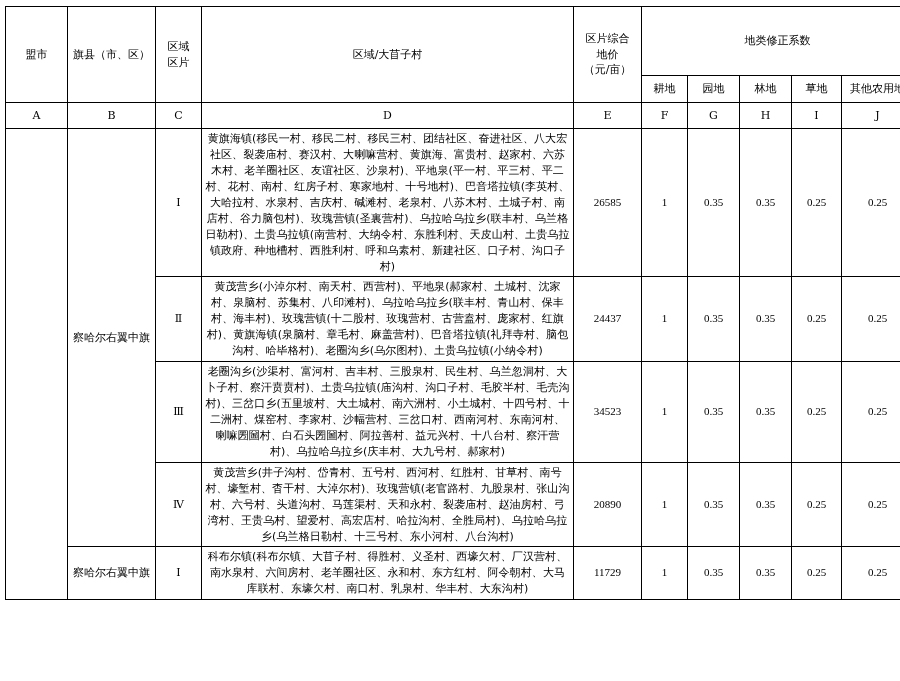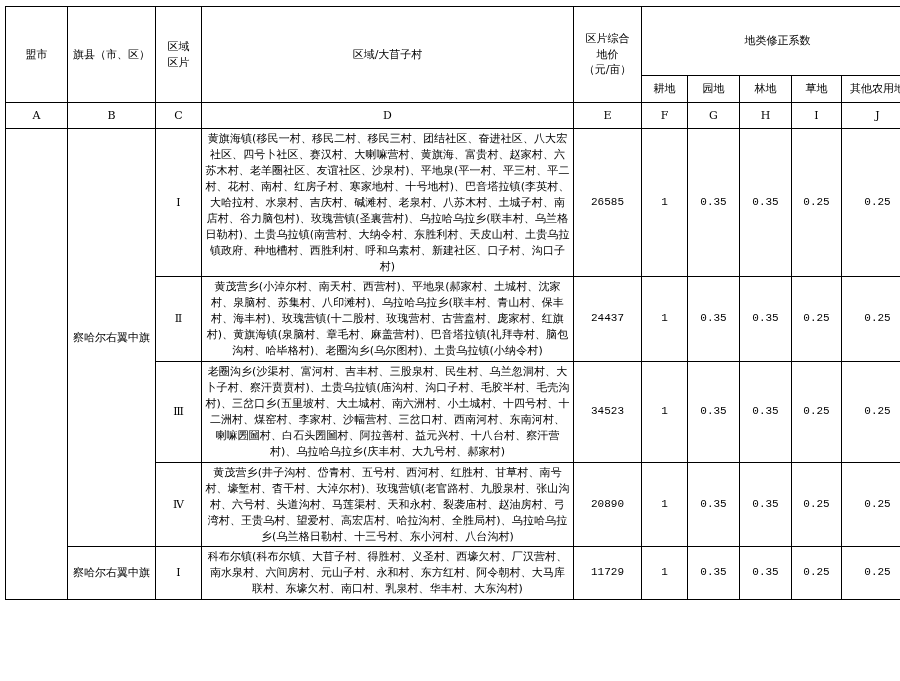--- a/index.html
+++ b/index.html
@@ -68,21 +68,21 @@
     line-height: 1.62;
     font-size: 11.5px;
     padding: 5px 6px;
     letter-spacing: 0.1px;
   }
   .region-cell {
     font-family: "DejaVu Serif", "Liberation Serif", serif;
     font-size: 12px;
   }
   .num-cell {
-    font-family: Liberation Mono, monospace;
+    font-family: Liberation Serif, serif;
     font-size: 12px;
   }
   .county-cell {
     font-size: 12px;
     line-height: 1.5;
   }
   .unit-line { display: block; }
 </style>
 </head>
 <body>
@@ -135,21 +135,21 @@
         <td>H</td>
         <td>I</td>
         <td>J</td>
       </tr>
     </thead>
     <tbody>
       <tr>
         <td rowspan="5"></td>
         <td rowspan="4" class="county-cell">察哈尔右翼中旗</td>
         <td class="region-cell">Ⅰ</td>
-        <td class="desc-cell">黄旗海镇(移民一村、移民二村、移民三村、团结社区、奋进社区、八大宏社区、四号卜社区、赛汉村、大喇嘛营村、黄旗海、富贵村、赵家村、六苏木村、老羊圈社区、友谊社区、沙泉村)、平地泉(平一村、平三村、平二村、花村、南村、红房子村、寒家地村、十号地村)、巴音塔拉镇(李英村、大哈拉村、水泉村、吉庆村、碱滩村、老泉村、八苏木村、土城子村、南店村、谷力脑包村)、玫瑰营镇(圣裏营村)、乌拉哈乌拉乡(联丰村、乌兰格日勒村)、土贵乌拉镇(南营村、大纳令村、东胜利村、天皮山村、土贵乌拉镇政府、种地槽村、西胜利村、呼和乌素村、新建社区、口子村、沟口子村)</td>
+        <td class="desc-cell">黄旗海镇(移民一村、移民二村、移民三村、团结社区、奋进社区、八大宏社区、裂袭庙村、赛汉村、大喇嘛营村、黄旗海、富贵村、赵家村、六苏木村、老羊圈社区、友谊社区、沙泉村)、平地泉(平一村、平三村、平二村、花村、南村、红房子村、寒家地村、十号地村)、巴音塔拉镇(李英村、大哈拉村、水泉村、吉庆村、碱滩村、老泉村、八苏木村、土城子村、南店村、谷力脑包村)、玫瑰营镇(圣裏营村)、乌拉哈乌拉乡(联丰村、乌兰格日勒村)、土贵乌拉镇(南营村、大纳令村、东胜利村、天皮山村、土贵乌拉镇政府、种地槽村、西胜利村、呼和乌素村、新建社区、口子村、沟口子村)</td>
         <td class="num-cell">26585</td>
         <td class="num-cell">1</td>
         <td class="num-cell">0.35</td>
         <td class="num-cell">0.35</td>
         <td class="num-cell">0.25</td>
         <td class="num-cell">0.25</td>
       </tr>
       <tr>
         <td class="region-cell">Ⅱ</td>
         <td class="desc-cell">黄茂营乡(小淖尔村、南天村、西营村)、平地泉(郝家村、土城村、沈家村、泉脑村、苏集村、八印滩村)、乌拉哈乌拉乡(联丰村、青山村、保丰村、海丰村)、玫瑰营镇(十二股村、玫瑰营村、古营盍村、庞家村、红旗村)、黄旗海镇(泉脑村、章毛村、麻盖营村)、巴音塔拉镇(礼拜寺村、脑包沟村、哈毕格村)、老圈沟乡(乌尔图村)、土贵乌拉镇(小纳令村)</td>
@@ -176,21 +176,21 @@
         <td class="num-cell">20890</td>
         <td class="num-cell">1</td>
         <td class="num-cell">0.35</td>
         <td class="num-cell">0.35</td>
         <td class="num-cell">0.25</td>
         <td class="num-cell">0.25</td>
       </tr>
       <tr>
         <td class="county-cell">察哈尔右翼中旗</td>
         <td class="region-cell">Ⅰ</td>
-        <td class="desc-cell">科布尔镇(科布尔镇、大苜子村、得胜村、义圣村、西壕欠村、厂汉营村、南水泉村、六间房村、元山子村、永和村、东方红村、阿令朝村、大马库联村、东壕欠村、南口村、乳泉村、华丰村、大东沟村)</td>
+        <td class="desc-cell">科布尔镇(科布尔镇、大苜子村、得胜村、义圣村、西壕欠村、厂汉营村、南水泉村、六间房村、老羊圈社区、永和村、东方红村、阿令朝村、大马库联村、东壕欠村、南口村、乳泉村、华丰村、大东沟村)</td>
         <td class="num-cell">11729</td>
         <td class="num-cell">1</td>
         <td class="num-cell">0.35</td>
         <td class="num-cell">0.35</td>
         <td class="num-cell">0.25</td>
         <td class="num-cell">0.25</td>
       </tr>
     </tbody>
   </table>
 </div>

